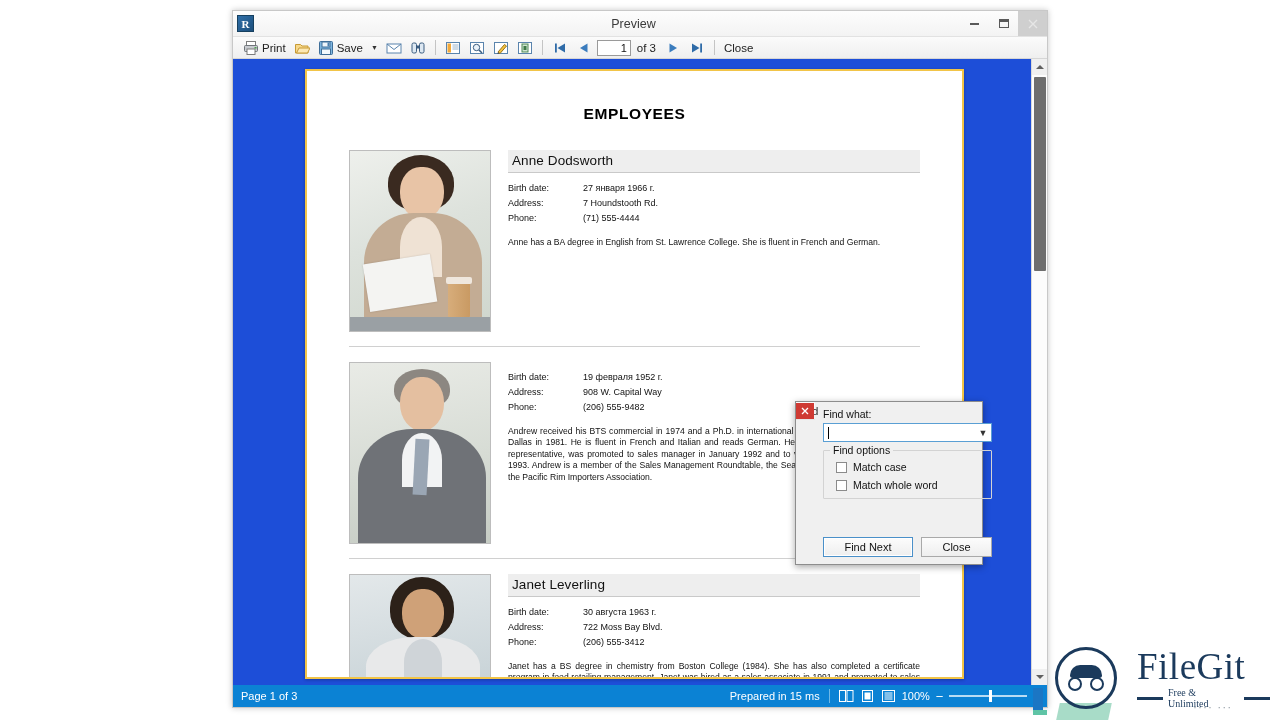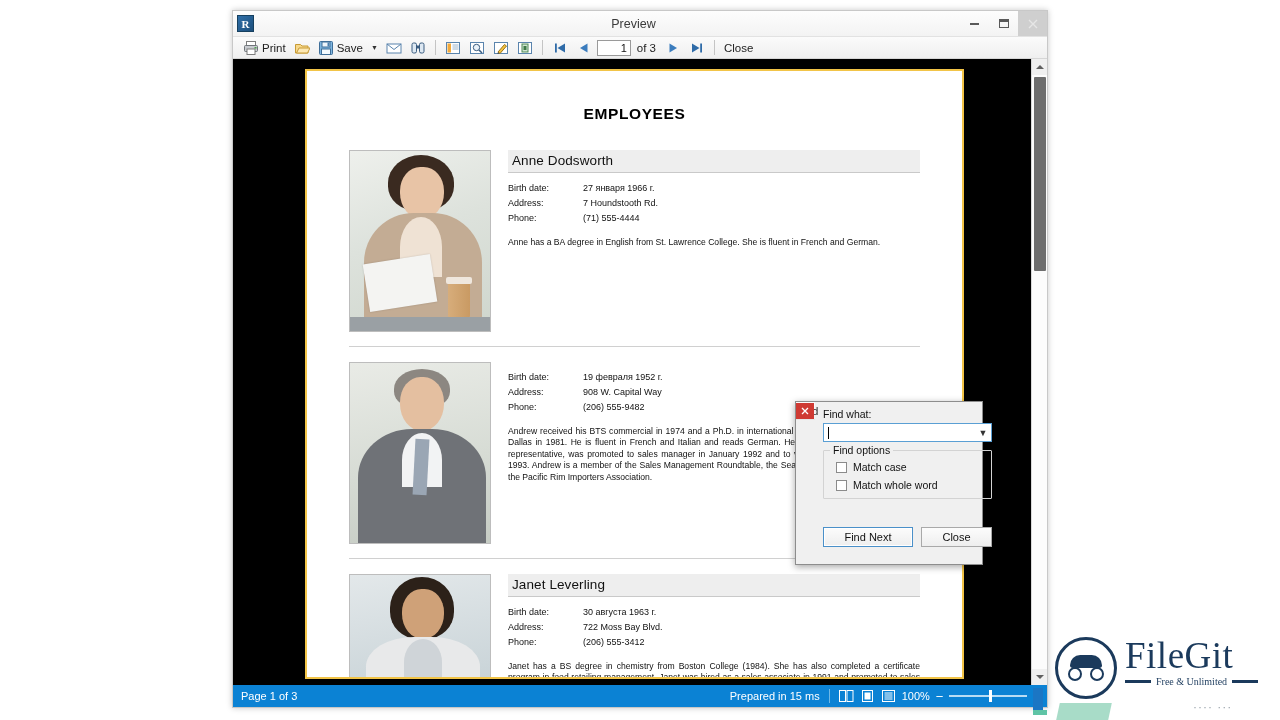--- a/index.html
+++ b/index.html
@@ -76,21 +76,21 @@
   .page-input {
     width: 34px; height: 16px; border: 1px solid #9a9a9a; background: #fff;
     font-size: 11px; text-align: right; padding: 0 3px; color: #111;
     font-family: "Liberation Sans", sans-serif;
   }
   .of-label { font-size: 11.5px; color: #222; margin: 0 4px; }
 
   
   .canvas-area {
     flex: 1 1 auto; position: relative;
-    background: #000000;
+    background: #1d4ed8;
     overflow: hidden;
   }
   .page-sheet {
     position: absolute; left: 72px; top: 10px;
     width: 659px; height: 610px;
     background: #ffffff;
     border: 2px solid #f2c447;
     box-shadow: 0 1px 3px rgba(0,0,0,.25);
     overflow: hidden;
   }
@@ -188,21 +188,21 @@
   .fd-title-text {
     position: absolute; left: 0; right: 0; text-align: center;
     font-size: 11.5px; color: #333;
   }
   .fd-close {
     margin-left: auto; width: 18px; height: 16px; margin-right: 1px;
     background: #cf3a33; color: #fff; font-size: 9px;
     display: flex; align-items: center; justify-content: center;
     z-index: 2;
   }
-  .fd-body { padding: 6px 8px 17px 8px; flex: 1 1 auto; display: flex; flex-direction: column; }
+  .fd-body { padding: 6px 8px 7px 8px; flex: 1 1 auto; display: flex; flex-direction: column; }
   .fd-label { font-size: 10.5px; color: #111; margin-bottom: 3px; }
   .fd-combo {
     height: 19px; border: 1px solid #5a9fd4; background: #fff;
     display: flex; align-items: center; position: relative;
   }
   .fd-caret-blink {
     width: 1px; height: 12px; background: #000; margin-left: 4px;
   }
   .fd-combo-input { flex: 1 1 auto; font-size: 11px; border: none; outline: none; padding-left: 2px; background: transparent; }
   .fd-combo-arrow {
@@ -226,21 +226,21 @@
     background: linear-gradient(to bottom,#fcfcfc,#eeeeee);
     border: 1px solid #a9a9a9; font-size: 11px; color: #111;
     display: flex; align-items: center; justify-content: center;
   }
   .fd-btn.default { border: 1px solid #4a90c9; box-shadow: inset 0 0 0 1px #ffffff; }
 
   
   #filegit-watermark {
     position: absolute; left: 1055px; top: 637px;
     width: 215px; height: 72px;
-    display: flex; align-items: flex-start; gap: 8px;
+    display: flex; align-items: flex-end; gap: 20px;
   }
   .fg-circle {
     width: 62px; height: 62px; border-radius: 50%;
     border: 3px solid #1b3a5c;
     display: flex; align-items: center; justify-content: center;
     position: relative; flex: 0 0 62px;
   }
   .fg-bino { position: relative; width: 38px; height: 26px; }
   .fg-cloud {
     position: absolute; top: 0; left: 3px; width: 32px; height: 13px;

